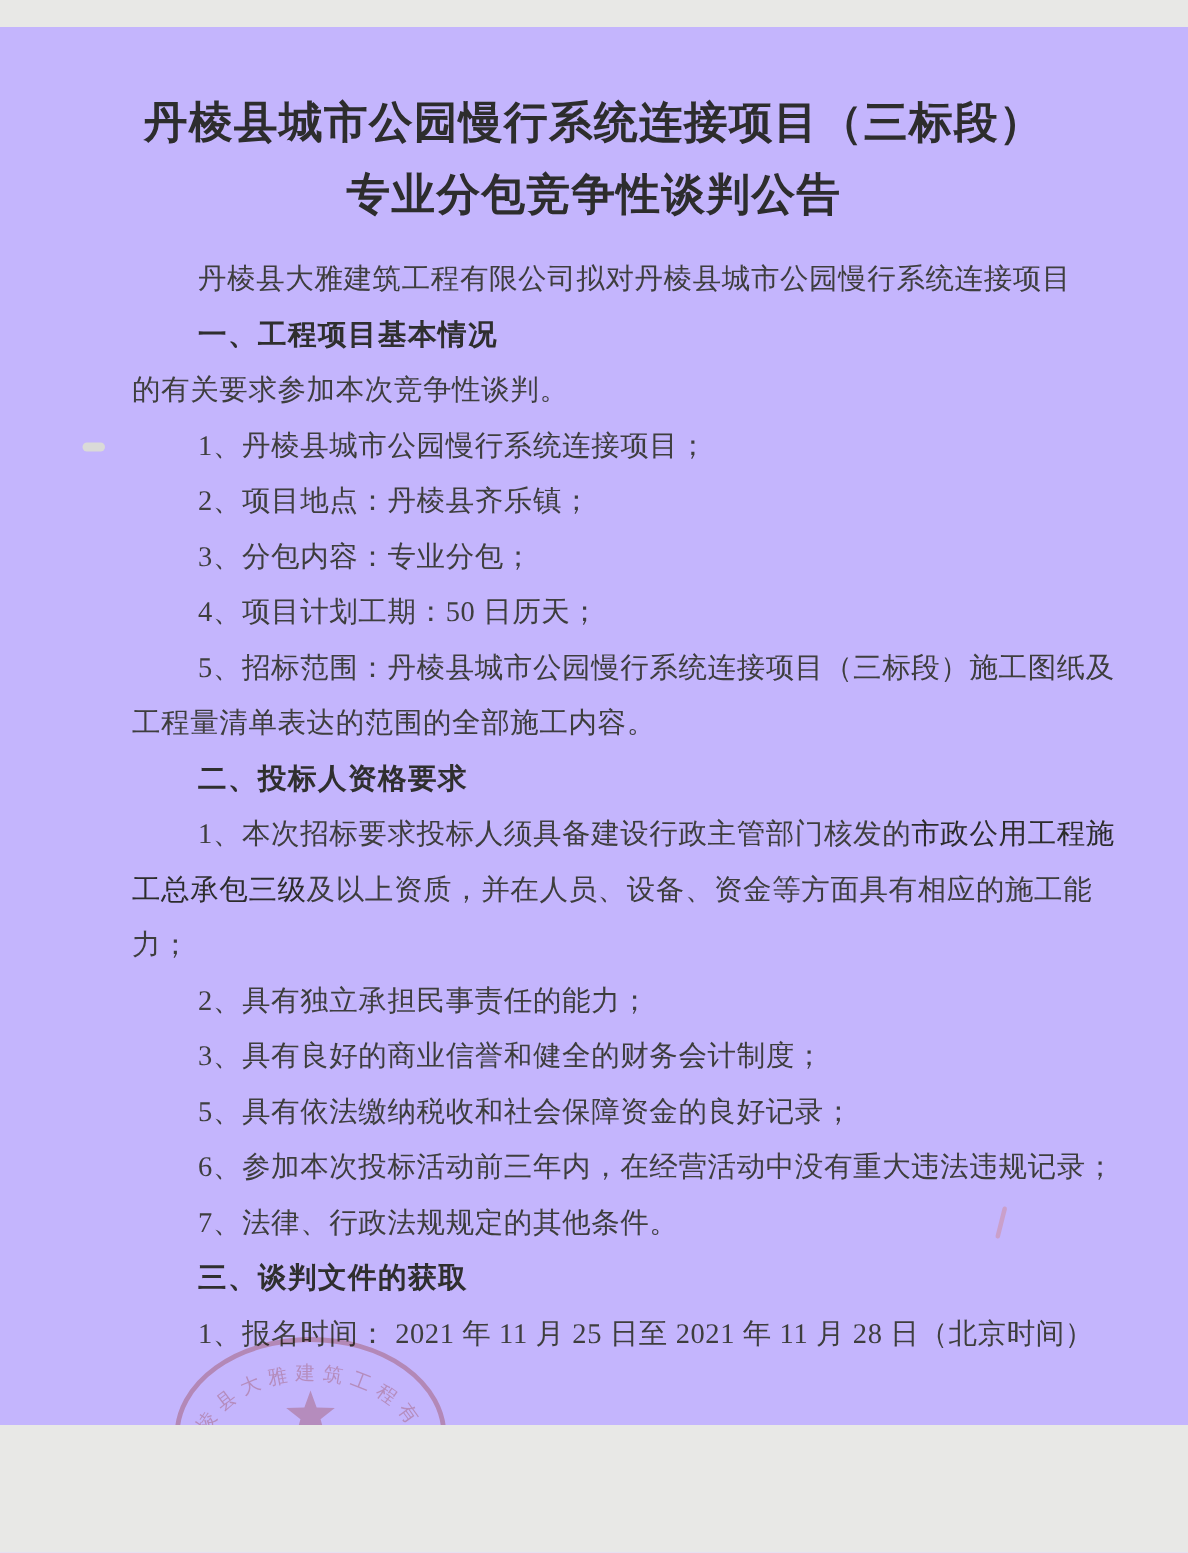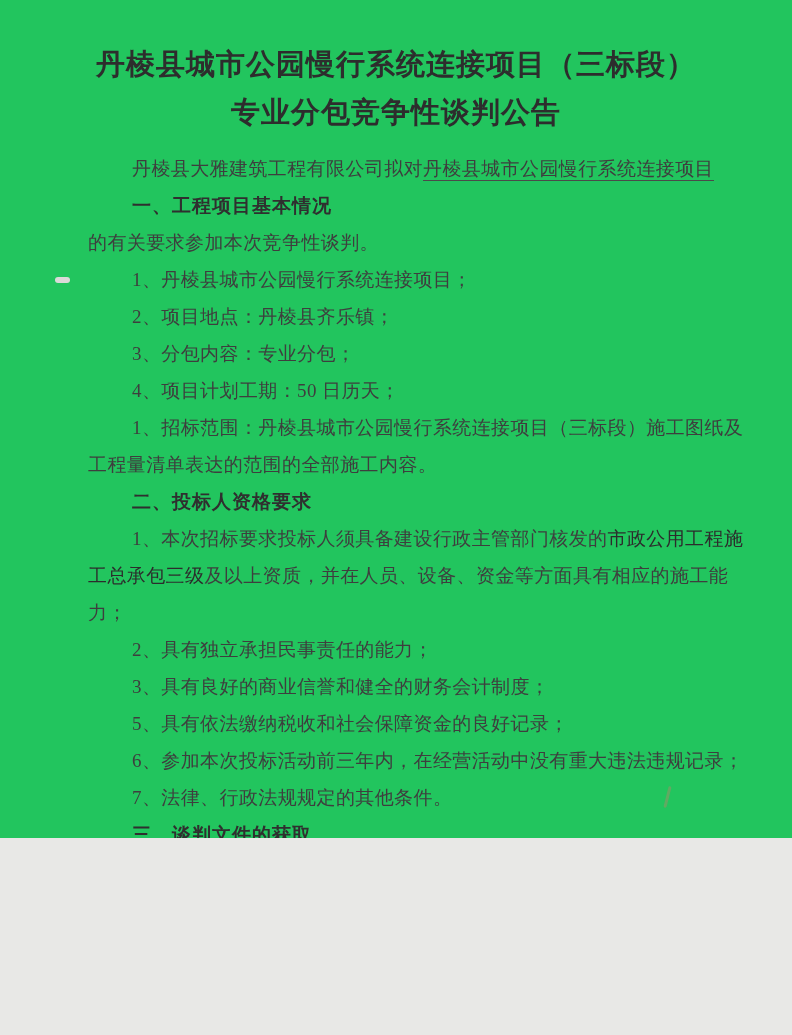--- a/index.html
+++ b/index.html
@@ -1,21 +1,21 @@
 <!DOCTYPE html>
 <html><head>
 <meta charset="utf-8">
 <title>Document</title>
 <style>
   html,body{margin:0;padding:0;background:#e8e8e6;}
   .page{
     position:relative;
-    width:792px;height:838px;
-    margin:0 auto;
-    background:#22c55e;
+    width:792px;height:932px;
+    margin:18px auto;
+    background:#c4b5fd;
     overflow:hidden;
     color:#3e3e3e;
     font-family:"Liberation Serif","DejaVu Serif",serif;
   }
   
   .title-block{
     position:absolute;top:40px;left:0;right:0;
     text-align:center;
     font-family:"Liberation Sans","DejaVu Sans",sans-serif;
     font-weight:700;color:#2d2d2d;
@@ -30,21 +30,20 @@
     margin:0;height:37px;line-height:37px;
     white-space:nowrap;overflow:visible;
   }
   .ind{text-indent:44px;}
   .hd{
     font-weight:700;color:#2f2f2f;
     font-family:"Liberation Sans","DejaVu Sans",sans-serif;
     letter-spacing:1px;
   }
   .u{
-    text-decoration:underline;
     text-underline-offset:5px;
     text-decoration-thickness:1.2px;
     text-decoration-color:#4a4a4a;
   }
   .b{font-weight:400;color:#2c2c2c;}
   
   .stamp{
     position:absolute;left:111px;top:870px;width:192px;height:142px;
     mix-blend-mode:multiply;
     opacity:.62;
@@ -81,21 +80,21 @@
   <div class="content">
 
     <p class="ln ind"><span>丹棱县大雅建筑工程有限公司拟对</span><span class="u">丹棱县城市公园慢行系统连接项目</span></p>
     <p class="ln ind hd">一、工程项目基本情况</p>
 
     <p class="ln">的有关要求参加本次竞争性谈判。</p>
     <p class="ln ind">1、丹棱县城市公园慢行系统连接项目；</p>
     <p class="ln ind">2、项目地点：丹棱县齐乐镇；</p>
     <p class="ln ind">3、分包内容：专业分包；</p>
     <p class="ln ind">4、项目计划工期：50 日历天；</p>
-    <p class="ln ind">1、招标范围：丹棱县城市公园慢行系统连接项目（三标段）施工图纸及</p>
+    <p class="ln ind">5、招标范围：丹棱县城市公园慢行系统连接项目（三标段）施工图纸及</p>
     <p class="ln">工程量清单表达的范围的全部施工内容。</p>
 
     <p class="ln ind hd">二、投标人资格要求</p>
     <p class="ln ind"><span>1、本次招标要求投标人须具备建设行政主管部门核发的</span><span class="b">市政公用工程施</span></p>
     <p class="ln"><span class="b">工总承包三级</span><span>及以上资质，并在人员、设备、资金等方面具有相应的施工能</span></p>
     <p class="ln">力；</p>
     <p class="ln ind">2、具有独立承担民事责任的能力；</p>
     <p class="ln ind">3、具有良好的商业信誉和健全的财务会计制度；</p>
     <p class="ln ind">5、具有依法缴纳税收和社会保障资金的良好记录；</p>
     <p class="ln ind">6、参加本次投标活动前三年内，在经营活动中没有重大违法违规记录；</p>

